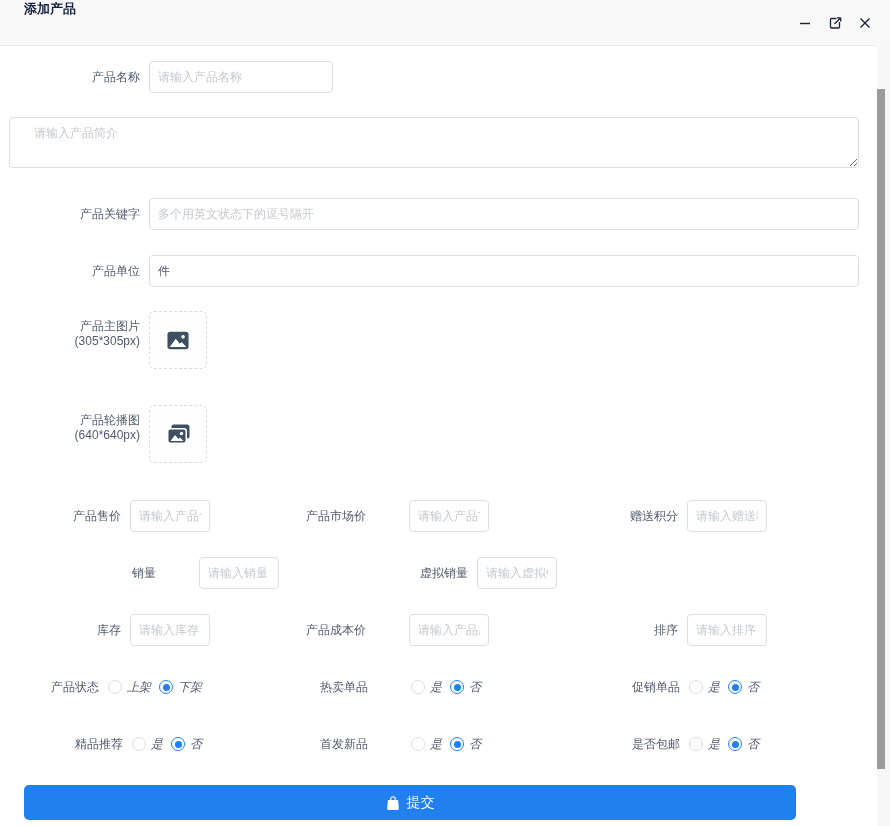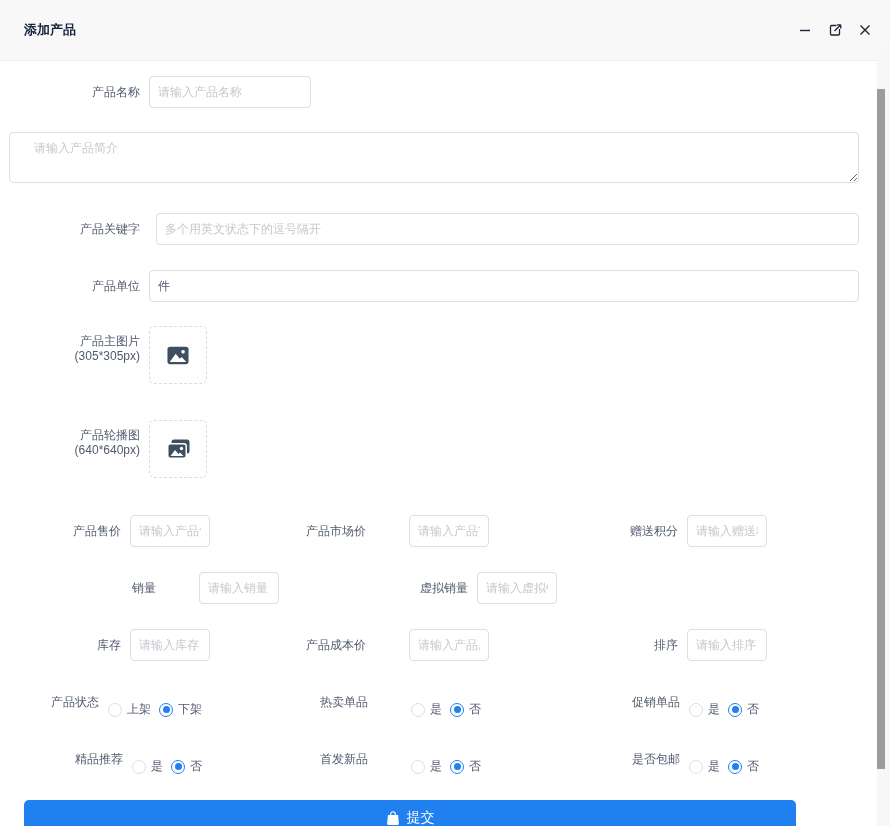--- a/index.html
+++ b/index.html
@@ -3,22 +3,22 @@
 <meta charset="utf-8">
 <style>
   * { box-sizing: border-box; margin: 0; padding: 0; }
   html,body { width:890px; height:826px; overflow:hidden; }
   body {
     font-family: "Liberation Sans", "DejaVu Sans", sans-serif;
     background:#ffffff; color:#515a6e; position:relative;
   }
   
   .titlebar {
-    height:61px; background:#f8f8f9; border-bottom:1px solid #ebedf0;
-    display:flex; align-items:center; justify-content:space-between;
+    height:46px; background:#f8f8f9; border-bottom:1px solid #ebedf0;
+    display:flex; justify-content:space-between;
     padding:0 16px 0 24px;
   }
   .title { font-size:13px; font-weight:700; color:#17233d; }
   .win-controls { display:flex; align-items:center; gap:12px; }
   .win-btn { width:18px; height:18px; display:flex; align-items:center; justify-content:center; cursor:pointer; }
 
   
   .form { padding-top:15px; }
   .row { display:flex; margin-bottom:24px; }
   .lbl {
@@ -34,23 +34,23 @@
   }
   .inp::placeholder, .txt::placeholder { color:#c5c8ce; }
   .txt {
     width:100%; height:51px; border:1px solid #dcdee2; border-radius:4px;
     padding:7px 24px; font-size:12px; color:#515a6e; outline:none; resize:vertical;
     font-family:"Liberation Sans","DejaVu Sans",sans-serif;
   }
   .inp-sm { width:80px; flex:none; margin-left:9px; }
 
   .r-name   { margin-bottom:24px; }
-  .r-name .ctrl { flex:none; width:162px; margin-right:12px; }
+  .r-name .ctrl { flex:none; width:184px; margin-right:12px; }
   .r-intro  { margin-bottom:26px; }
-  .r-key    { margin-bottom:25px;gap:7px; }
+  .r-key    { margin-bottom:25px; }
   .r-unit   { margin-bottom:24px; }
   .r-img1   { margin-bottom:36px; }
   .r-img2   { margin-bottom:37px; }
   .r-3col   { margin-bottom:25px; }
   .r-btn    { margin:23px 30px 0 24px; }
 
   
   .upload {
     width:58px; height:58px; margin-left:9px; border:1px dashed #d7dde4;
     border-radius:5px; background:#fefefe; display:flex; align-items:center;
@@ -59,21 +59,21 @@
 
   
   .cols { display:flex; }
   .col  { display:flex; align-items:center; }
   .col1 { width:210px; }
   .col2 { width:279px;gap:34px; }
   .col3 { width:278px; }
   .col .lbl { flex:1; width:auto; }
 
   
-  .radios { display:flex; align-items:flex-end; margin-left:9px; height:32px; }
+  .radios { display:flex; align-items:center; margin-left:9px; height:32px;font-style:italic; }
   .radio { display:inline-flex; align-items:center; margin-right:8px; cursor:pointer; }
   .rc {
     width:14px; height:14px; border-radius:50%; border:1px solid #dcdee2;
     background:#fff; position:relative; flex:none;
   }
   .rc.checked { border-color:#2080f0; }
   .rc.checked::after {
     content:""; position:absolute; left:2.5px; top:2.5px; width:7px; height:7px;
     border-radius:50%; background:#2080f0;
   }

